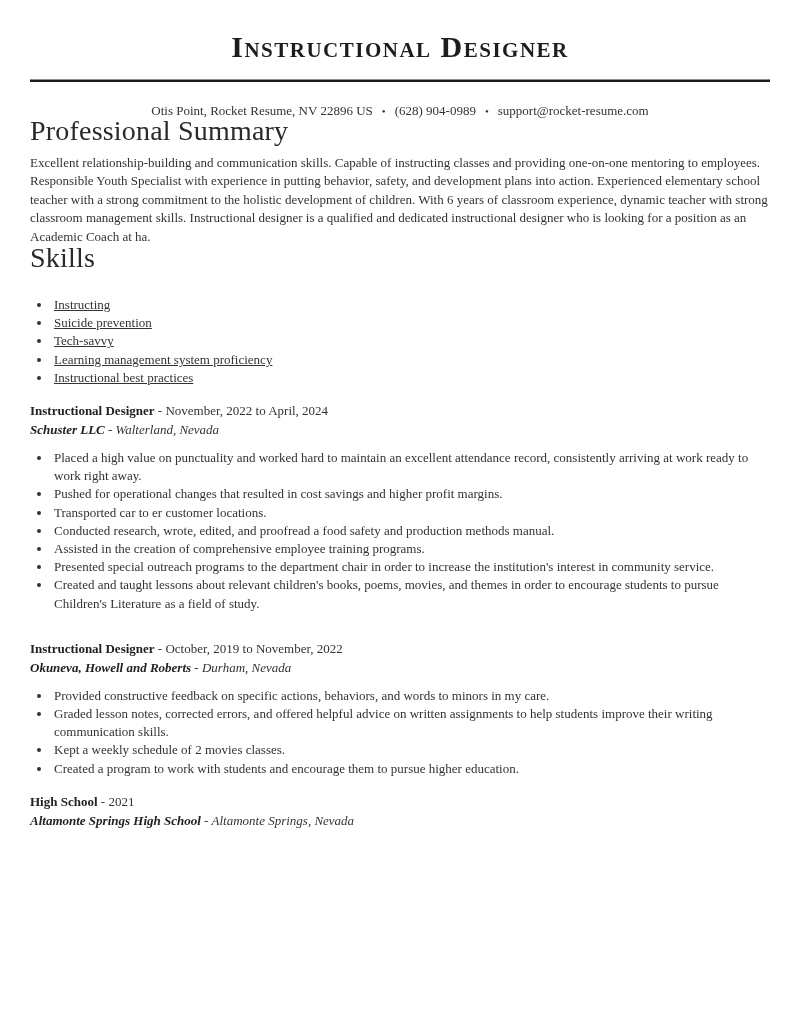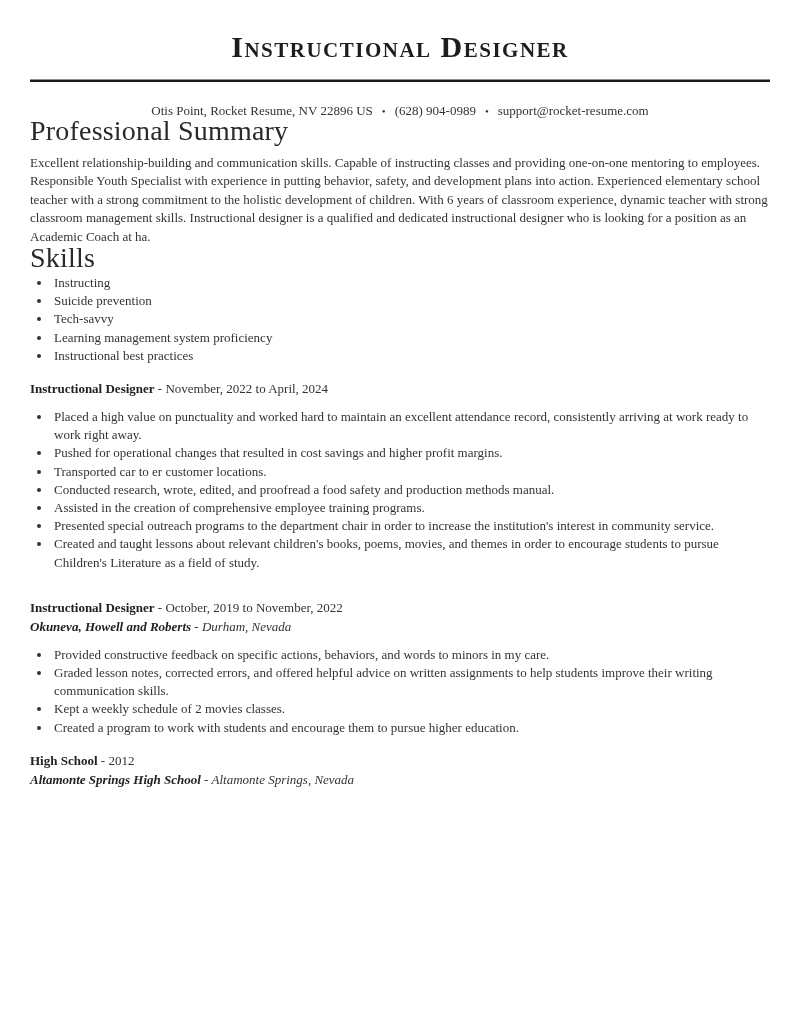--- a/index.html
+++ b/index.html
@@ -63,21 +63,21 @@
   }
 
   ul.bullet-list {
     margin: 0;
     padding-left: 22px;
     font-size: 13px;
     line-height: 18.2px;
     color: #333333;
   }
   ul.bullet-list li { padding-left: 2px; }
-  .skills-columns { display: flex; margin-top: 4px; }
+  .skills-columns { display: flex; margin-top: 26px; text-decoration: underline; }
   .skills-columns .col { flex: 1 1 50%; }
   .list-mt { margin-top: 13px; }
 
   
   .job { margin-top: 14px; }
   .job + .job { margin-top: 26px; }
   .job-title-line, .edu-degree-line {
     font-size: 13px;
     line-height: 19px;
     color: #333333;
@@ -133,20 +133,25 @@
 
 
     <div>
 
       <div class="job">
         <div class="job-title-line">
           <span class="job-title">Instructional Designer</span>
           <span>-</span>
           <span>November, 2022 to April, 2024</span>
         </div>
+        <div class="job-company-line">
+          <span class="company">Schuster LLC</span>
+          <span>-</span>
+          <span>Walterland, Nevada</span>
+        </div>
         <ul class="bullet-list">
           <li>Placed a high value on punctuality and worked hard to maintain an excellent attendance record, consistently arriving at work ready to work right away.</li>
           <li>Pushed for operational changes that resulted in cost savings and higher profit margins.</li>
           <li>Transported car to er customer locations.</li>
           <li>Conducted research, wrote, edited, and proofread a food safety and production methods manual.</li>
           <li>Assisted in the creation of comprehensive employee training programs.</li>
           <li>Presented special outreach programs to the department chair in order to increase the institution's interest in community service.</li>
           <li>Created and taught lessons about relevant children's books, poems, movies, and themes in order to encourage students to pursue Children's Literature as a field of study.</li>
         </ul>
       </div>
@@ -168,21 +173,21 @@
           <li>Kept a weekly schedule of 2 movies classes.</li>
           <li>Created a program to work with students and encourage them to pursue higher education.</li>
         </ul>
       </div>
     </div>
 
     <div>
       <div class="edu-degree-line">
         <span class="edu-degree">High School</span>
         <span>-</span>
-        <span>2012</span>
+        <span>2021</span>
       </div>
       <div class="edu-school-line">
         <span class="school">Altamonte Springs High School</span>
         <span>-</span>
         <span>Altamonte Springs, Nevada</span>
       </div>
     </div>
 
   </div>
 </div>

